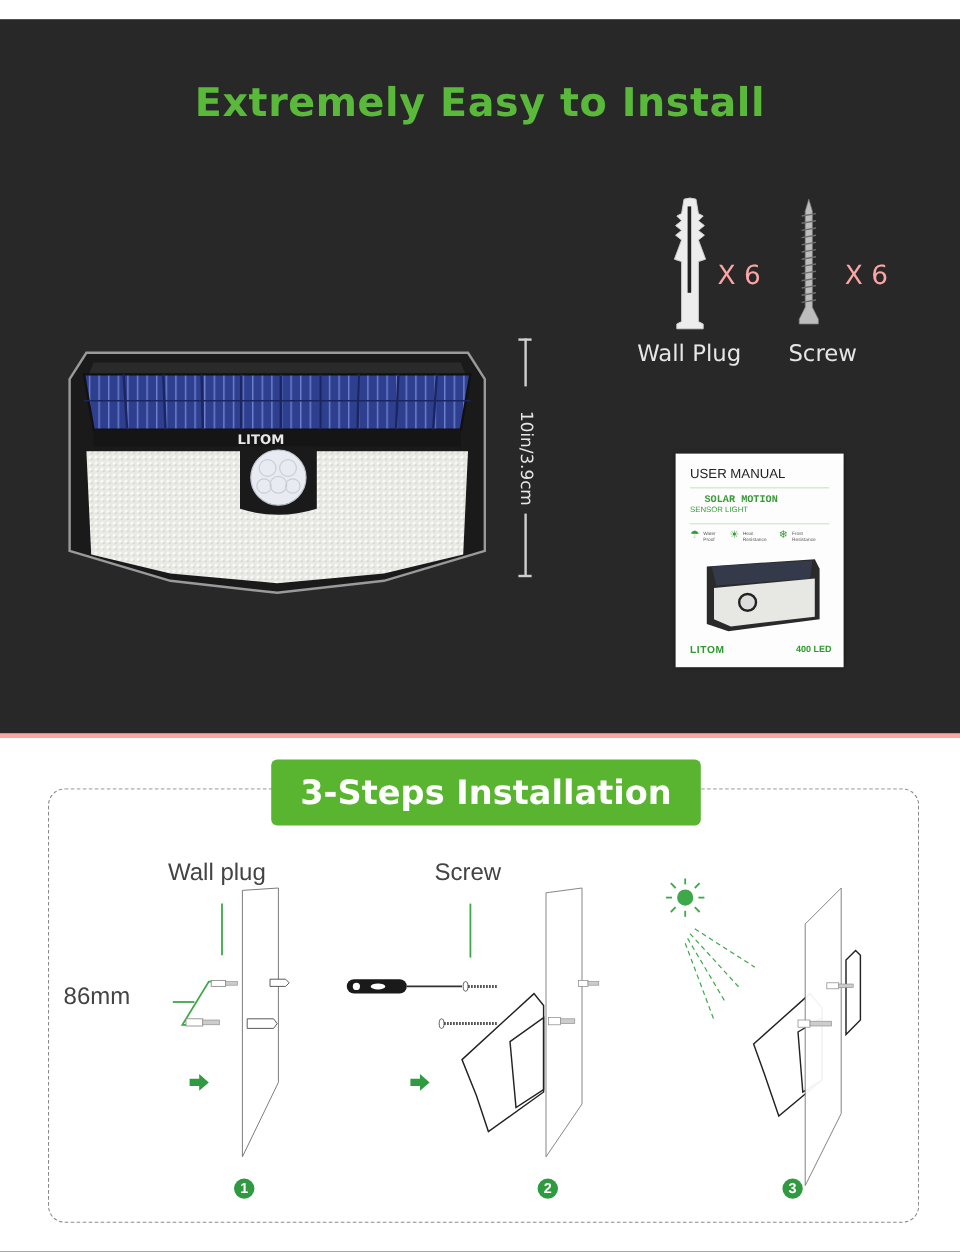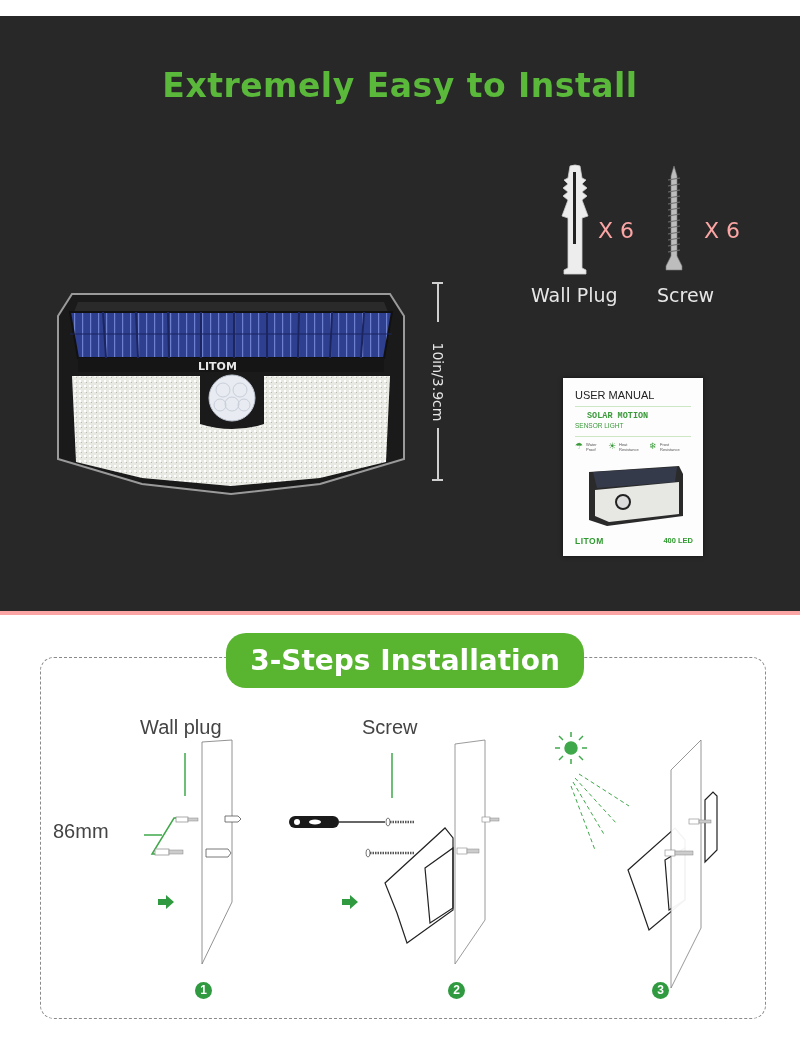--- a/index.html
+++ b/index.html
@@ -20,21 +20,21 @@
   .manual { position:absolute; left:563px; top:362px; width:140px; height:178px; background:#fdfdfd; box-shadow:0 0 4px rgba(0,0,0,.6); }
   .manual .mt { position:absolute; left:12px; top:11px; font-size:11px; color:#222; font-family:Liberation Sans, sans-serif; }
   .manual .hr { position:absolute; left:12px; width:116px; height:1px; background:#cde6c4; }
   .manual .sm { position:absolute; left:12px; top:33px; font-size:8.5px; color:#3a9a3a; font-weight:bold; font-family:Liberation Mono, monospace;margin-left:12px; }
   .manual .ss { position:absolute; left:12px; top:44px; font-size:6.5px; color:#3a9a3a; font-family:"Liberation Sans", sans-serif; }
   .manual .feat { position:absolute; top:65px; font-size:4px; color:#555; line-height:4.5px; font-family:"Liberation Sans", sans-serif; }
   .manual .ficon { position:absolute; top:64px; width:9px; height:9px; color:#3a9a3a; font-size:9px; line-height:9px; }
   .manual .brand { position:absolute; left:12px; top:158px; font-size:8.5px; color:#2f9a2f; font-weight:bold; font-family:"Liberation Sans", sans-serif; letter-spacing:0.5px; }
   .manual .led { position:absolute; right:10px; top:158px; font-size:7.5px; color:#2f9a2f; font-weight:bold; font-family:"Liberation Sans", sans-serif; }
   .box { position:absolute; left:40px; top:657px; width:724px; height:360px; border:1.5px dashed #8a8a8a; border-radius:14px; }
-  .pill { position:absolute; left:226px; top:633px; width:358px; height:55px; background:#59b430; border-radius:20px; color:#fff; text-align:center; line-height:55px; font-size:28px; font-weight:bold; font-family:"DejaVu Sans", sans-serif; }
+  .pill { position:absolute; left:226px; top:633px; width:358px; height:55px; background:#59b430; border-radius:5px; color:#fff; text-align:center; line-height:55px; font-size:28px; font-weight:bold; font-family:"DejaVu Sans", sans-serif; }
   .step-lbl { position:absolute; color:#444; font-size:20px; font-family:"Liberation Sans", sans-serif; }
   .badge { position:absolute; width:17px; height:17px; border-radius:50%; background:#2f9a3f; color:#fff; font-size:12px; font-weight:bold; text-align:center; line-height:17px; font-family:"Liberation Sans", sans-serif; }
   svg { position:absolute; overflow:visible; }
 </style>
 </head>
 <body>
 
 <div class="top">
   <div class="title">Extremely Easy to Install</div>
 

